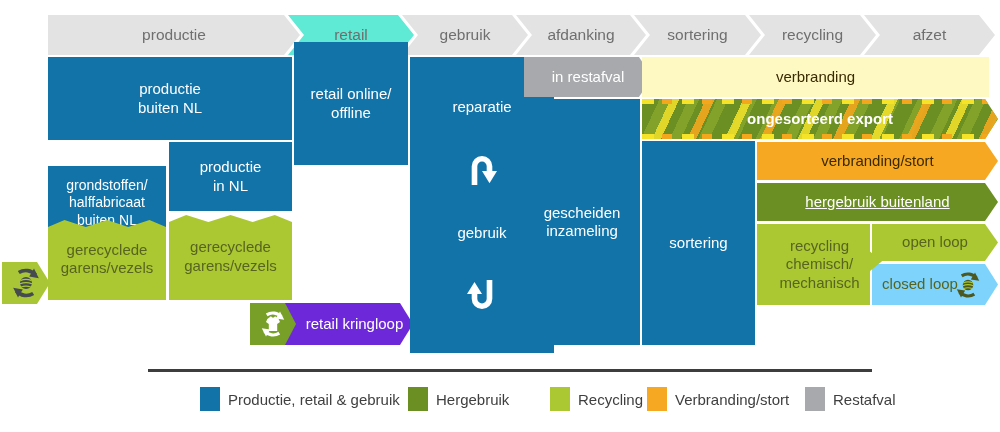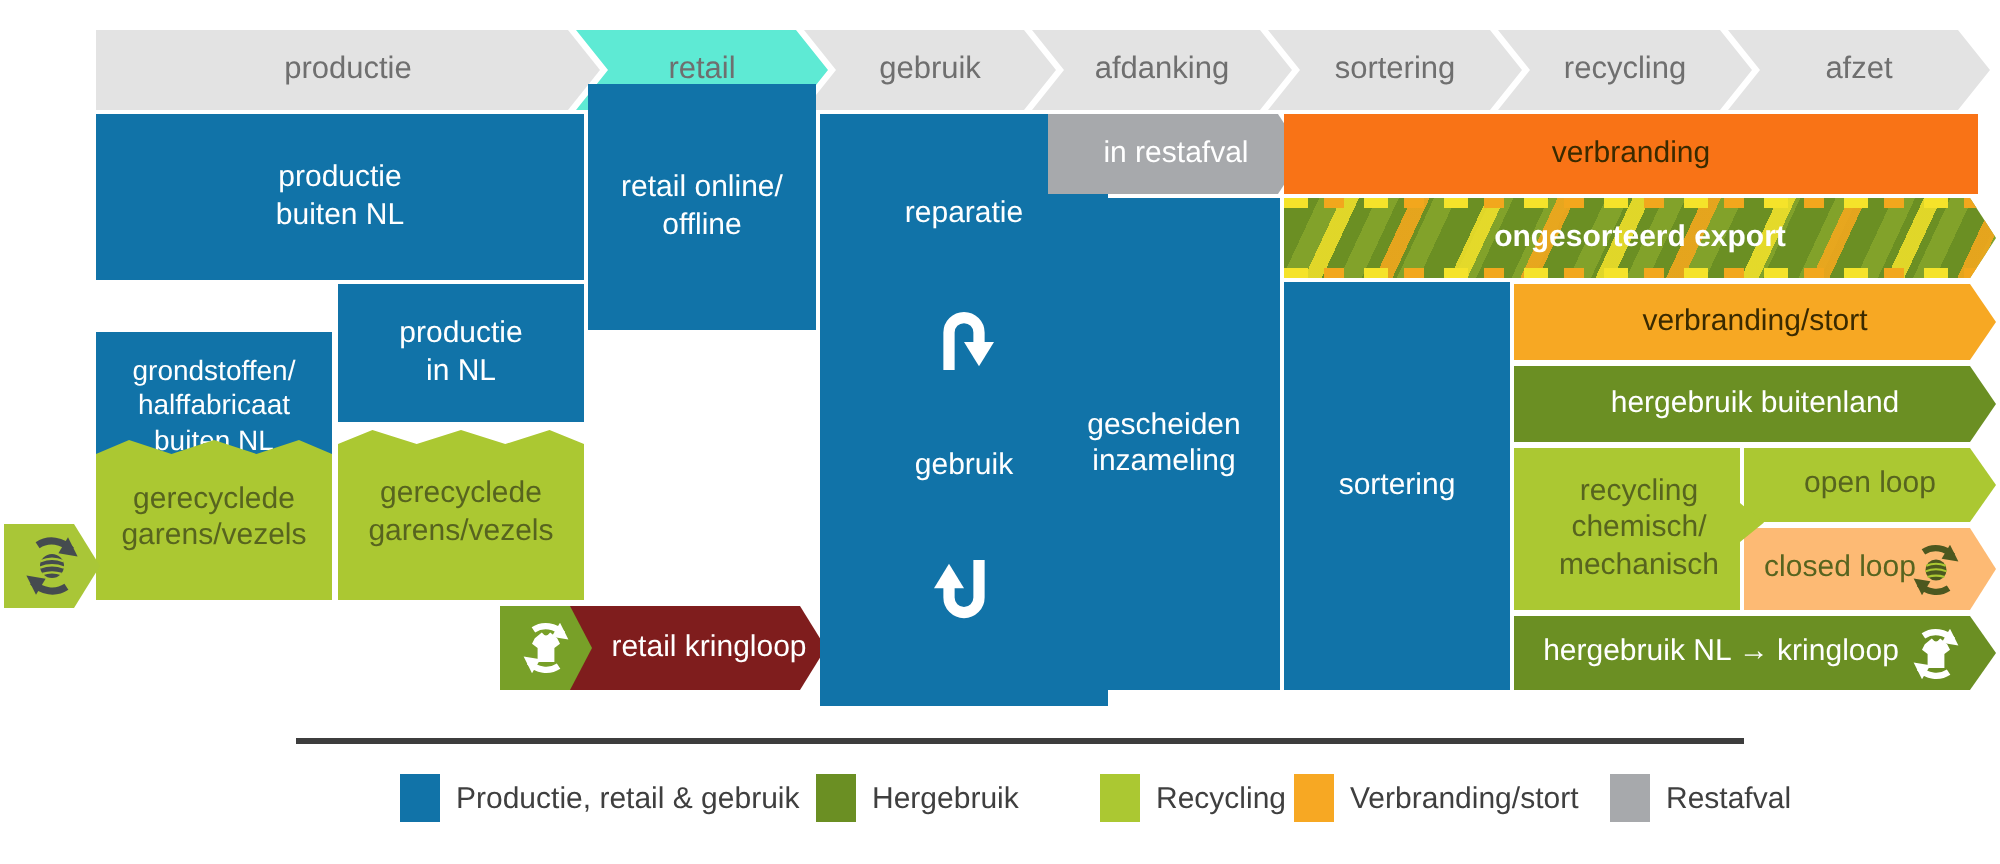--- a/index.html
+++ b/index.html
@@ -93,21 +93,21 @@
       <path d="M29 33 A16 16 0 0 1 8 30" fill="none" stroke="currentColor" stroke-width="4.5"></path>
       <polygon points="10,38 4,26 16,28" fill="currentColor"></polygon>
       <circle cx="20" cy="20" r="7.5" fill="currentColor"></circle>
       <path d="M13 17 Q20 14 27 17 M12.5 21 Q20 18 27.5 21 M14 25 Q20 23 26 25" stroke="#a9c637" stroke-width="1.5" fill="none"></path>
     </svg>
   </div>
 
   <div class="blk t-white" style="left: 294px; top: 42px; width: 114px; height: 123px; background: rgb(17, 115, 168);"><span class="lbl">retail online/
 offline</span></div>
 
-  <div class="blk tipr t-white" style="left: 250px; top: 303px; width: 163px; height: 42px; padding-left: 46px; box-sizing: border-box; background: #7f1d1d;">
+  <div class="blk tipr t-white" style="left: 250px; top: 303px; width: 163px; height: 42px; padding-left: 46px; box-sizing: border-box; background: #6d28d9;">
     <div class="chip" style="background: rgb(120, 160, 40);">
       <svg class="ic-white" width="28" height="28" viewBox="0 0 40 40">
         <path d="M11 7 A16 16 0 0 1 32 10" fill="none" stroke="currentColor" stroke-width="4.5"></path>
         <polygon points="30,2 36,14 24,12" fill="currentColor"></polygon>
         <path d="M29 33 A16 16 0 0 1 8 30" fill="none" stroke="currentColor" stroke-width="4.5"></path>
         <polygon points="10,38 4,26 16,28" fill="currentColor"></polygon>
         <path d="M12 13 L17 9 Q20 13 23 9 L28 13 L30 17 L26 20 L26 30 L14 30 L14 20 L10 17 Z" fill="currentColor"></path>
       </svg>
     </div>
     <span class="lbl">retail kringloop</span>
@@ -123,50 +123,40 @@
     <svg width="30" height="32" viewBox="0 0 32 34">
       <path d="M24 1 V21 A8 8 0 0 1 8 21 V15" fill="none" stroke="#fff" stroke-width="6"></path>
       <polygon points="0,16 16,16 8,3" fill="#fff"></polygon>
     </svg>
   </div>
 
   <div class="blk tipr t-white" style="left: 524px; top: 57px; width: 128px; height: 40px; background: rgb(167, 169, 172);"><span class="lbl">in restafval</span></div>
   <div class="blk t-white" style="left: 524px; top: 99px; width: 116px; height: 246px; background: rgb(17, 115, 168);"><span class="lbl">gescheiden
 inzameling</span></div>
 
-  <div class="blk t-brown" style="left: 642px; top: 57px; width: 347px; height: 40px; background: #f97316;"><span class="lbl">verbranding</span></div>
+  <div class="blk t-brown" style="left: 642px; top: 57px; width: 347px; height: 40px; background: #fef9c3;"><span class="lbl">verbranding</span></div>
   <div class="blk tipr striped t-white" style="left:642px;top:99px;width:356px;height:40px"><span class="lbl">ongesorteerd export</span></div>
 
   <div class="blk t-white" style="left: 642px; top: 141px; width: 113px; height: 204px; background: rgb(17, 115, 168);"><span class="lbl">sortering</span></div>
 
   <div class="blk tipr t-brown" style="left: 757px; top: 142px; width: 241px; height: 38px; background: rgb(247, 168, 35);"><span class="lbl">verbranding/stort</span></div>
-  <div class="blk tipr t-white" style="left: 757px; top: 183px; width: 241px; height: 38px; background: rgb(107, 143, 35);"><span class="lbl">hergebruik buitenland</span></div>
+  <div class="blk tipr t-white" style="left: 757px; top: 183px; width: 241px; height: 38px; background: rgb(107, 143, 35); text-decoration: underline;"><span class="lbl">hergebruik buitenland</span></div>
   <div class="blk tipmid t-olive" style="left: 757px; top: 224px; width: 125px; height: 81px; z-index: 2; background: rgb(171, 200, 50);"><span class="lbl">recycling
 chemisch/
 mechanisch</span></div>
   <div class="blk tipr t-olive" style="left: 872px; top: 224px; width: 126px; height: 37px; background: rgb(171, 200, 50);"><span class="lbl">open loop</span></div>
-  <div class="blk tipr t-olive" style="left: 872px; top: 264px; width: 126px; height: 41px; padding-right: 30px; box-sizing: border-box; background: #fdba74;">
+  <div class="blk tipr t-olive" style="left: 872px; top: 264px; width: 126px; height: 41px; padding-right: 30px; box-sizing: border-box; background: #7dd3fc;">
     <span class="lbl">closed loop</span>
     <svg class="icon-right ic-oliveicon" width="28" height="28" viewBox="0 0 40 40">
       <path d="M11 7 A16 16 0 0 1 32 10" fill="none" stroke="currentColor" stroke-width="4.5"></path>
       <polygon points="30,2 36,14 24,12" fill="currentColor"></polygon>
       <path d="M29 33 A16 16 0 0 1 8 30" fill="none" stroke="currentColor" stroke-width="4.5"></path>
       <polygon points="10,38 4,26 16,28" fill="currentColor"></polygon>
       <circle cx="20" cy="20" r="7.5" fill="currentColor"></circle>
       <path d="M13 17 Q20 14 27 17 M12.5 21 Q20 18 27.5 21 M14 25 Q20 23 26 25" stroke="#abc832" stroke-width="1.5" fill="none"></path>
-    </svg>
-  </div>
-  <div class="blk tipr t-white" style="left: 757px; top: 308px; width: 241px; height: 37px; padding-right: 34px; box-sizing: border-box; background: rgb(107, 143, 35);">
-    <span class="lbl">hergebruik NL → kringloop</span>
-    <svg class="icon-right ic-white" width="28" height="28" viewBox="0 0 40 40">
-      <path d="M11 7 A16 16 0 0 1 32 10" fill="none" stroke="currentColor" stroke-width="4.5"></path>
-      <polygon points="30,2 36,14 24,12" fill="currentColor"></polygon>
-      <path d="M29 33 A16 16 0 0 1 8 30" fill="none" stroke="currentColor" stroke-width="4.5"></path>
-      <polygon points="10,38 4,26 16,28" fill="currentColor"></polygon>
-      <path d="M12 13 L17 9 Q20 13 23 9 L28 13 L30 17 L26 20 L26 30 L14 30 L14 20 L10 17 Z" fill="currentColor"></path>
     </svg>
   </div>
 
   <div class="legline"></div>
   <div class="leg" style="left:160px">
     <div class="sw" style="background: rgb(17, 115, 168);"></div>
     <span>Productie, retail &amp; gebruik</span>
   </div>
   <div class="leg" style="left:368px">
     <div class="sw" style="background: rgb(107, 143, 35);"></div>

